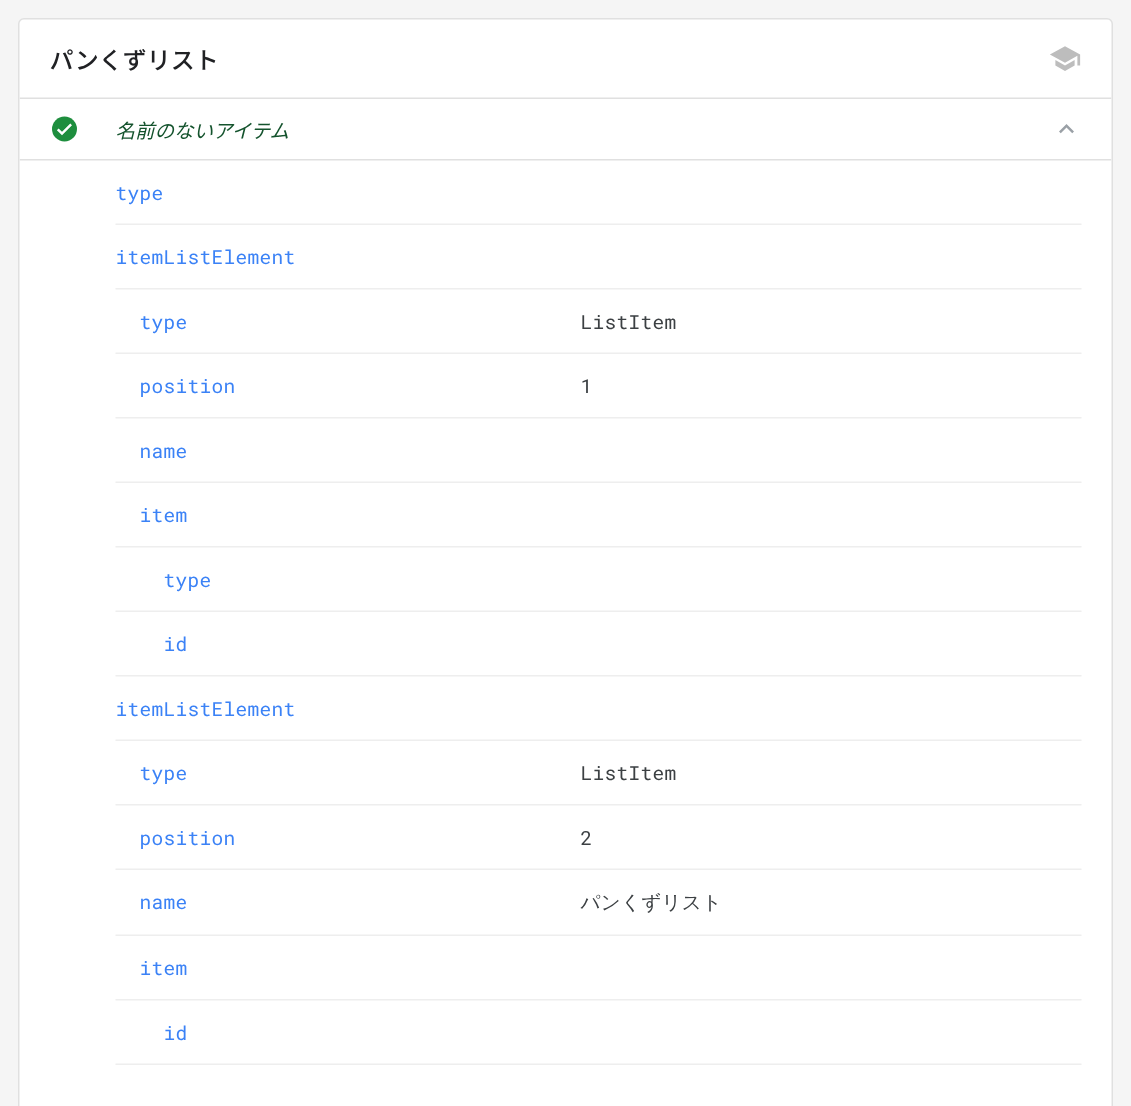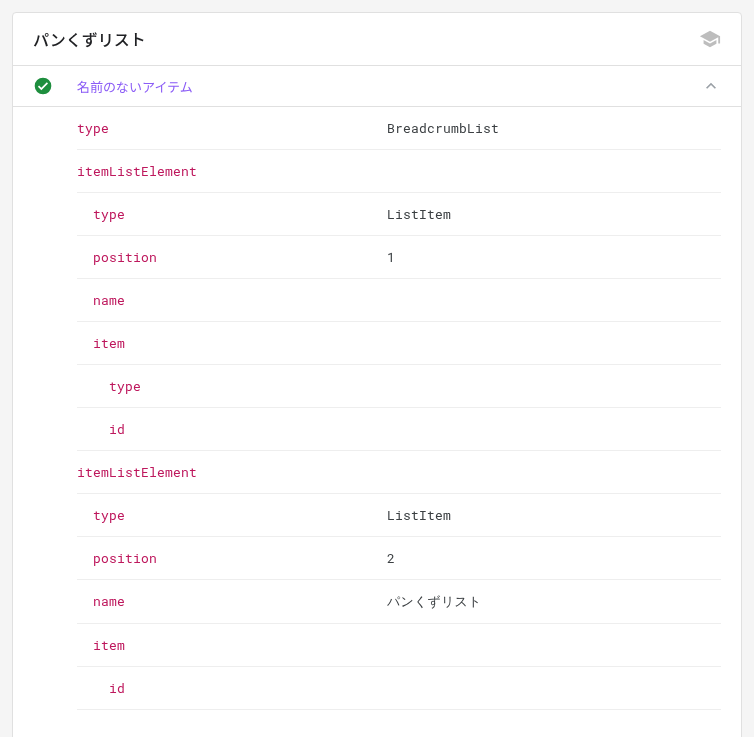--- a/index.html
+++ b/index.html
@@ -40,39 +40,40 @@
     cursor: pointer;
   }
   .status-icon {
     width: 44px;
     display: flex;
     align-items: center;
   }
   .item-header-title {
     flex: 1;
     font-size: 13px;
-    color: #8b5cf6;
+    color: #14532d;
+    font-style: italic;
   }
   .chevron svg { display: block; }
   .details {
     padding: 0 20px 20px 64px;
   }
   .row {
     display: flex;
     align-items: flex-start;
     border-bottom: 1px solid #eeeeee;
     padding: 12px 0;
   }
   .details > .row:last-child {
     border-bottom: none;
   }
   .key {
     width: 310px;
     flex-shrink: 0;
-    color: #be185d;
+    color: #3b82f6;
     font-size: 13px;
     font-family: "Roboto Mono", Menlo, Consolas, monospace;
     letter-spacing: 0.2px;
   }
   .val {
     flex: 1;
     color: #3c4043;
     font-size: 13px;
     font-family: "Roboto Mono", Menlo, Consolas, monospace;
     word-break: break-all;
@@ -106,21 +107,20 @@
     <div class="chevron">
       <svg width="20" height="20" viewBox="0 0 24 24" fill="#9aa0a6">
         <path d="M7.41 15.41 12 10.83l4.59 4.58L18 14l-6-6-6 6z"></path>
       </svg>
     </div>
   </div>
 
   <div class="details" id="details">
       <div class="row">
         <div class="key indent-0">type</div>
-        <div class="val">BreadcrumbList</div>
       </div>
       <div class="row">
         <div class="key indent-0">itemListElement</div>
         <div class="val"></div>
       </div>
       <div class="row">
         <div class="key indent-1">type</div>
         <div class="val">ListItem</div>
       </div>
       <div class="row">

